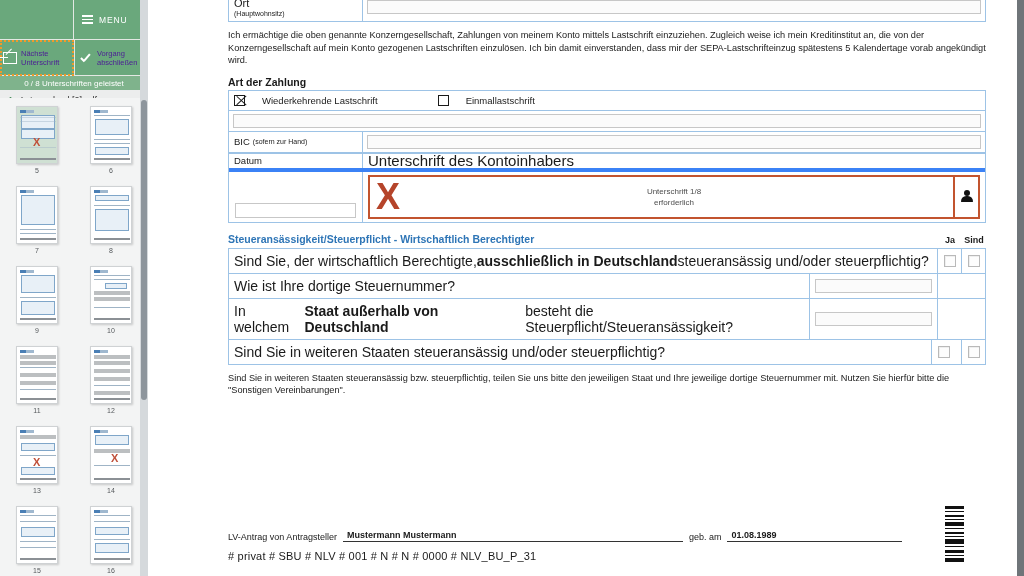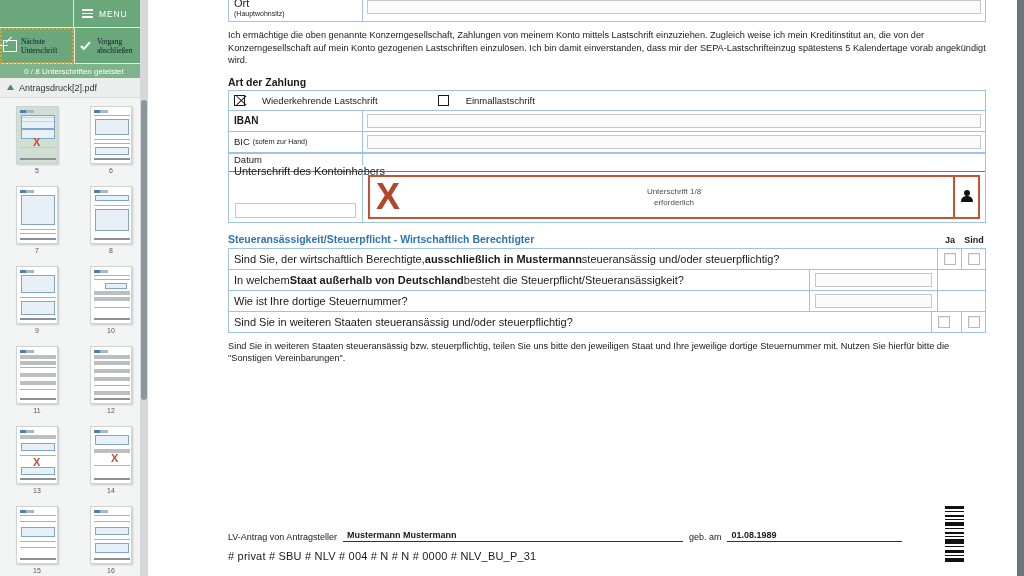--- a/index.html
+++ b/index.html
@@ -11,44 +11,43 @@
   }
   #app { position: relative; width: 1024px; height: 576px; display: flex; }
 
   
   #left-panel {
     position: relative;
     width: 148px; height: 576px;
     background: #eceded;
     flex: 0 0 148px;
   }
-  .green-header { display: flex; width: 148px; height: 28px; }
+  .green-header { display: flex; width: 148px; height: 40px; }
   .gh-cell {
     background: #6aa87c;
     border-right: 1px solid #e3e8e3;
     border-bottom: 1px solid #e3e8e3;
     color: #ffffff;
     display: flex; align-items: center;
   }
   .gh-left { width: 74px; }
   .gh-right { width: 74px; padding-left: 8px; gap: 6px; border-right: none; }
   .menu-lbl { font-size: 8.5px; letter-spacing: 0.9px; }
   .hamburger { display: inline-block; width: 11px; }
   .hamburger i { display: block; height: 1.5px; background: #fff; margin-bottom: 2px; }
   .hamburger i:last-child { margin-bottom: 0; }
 
   .green-row2 { display: flex; width: 148px; height: 36px; }
   .act-btn {
-    background: #6aa87c; color: #0f172a;
+    background: #6aa87c; color: #4c1d95;
     width: 74px; height: 36px;
     display: flex; align-items: center; gap: 4px;
     padding: 0 3px;
     border-bottom: 1px solid #e3e8e3;
     position: relative;
-    font-family: Liberation Serif, serif;
   }
   .act-btn.focused { outline: 2px dotted #f09a2a; outline-offset: -2px; }
   .act-btn.right { border-left: 1px solid #e3e8e3; padding-left: 5px; }
   .act-label { font-size: 7.5px; line-height: 9px; }
   .icon-next {
     width: 14px; height: 12px; flex: 0 0 14px;
     border: 1.2px solid #fff; position: relative;
   }
   .icon-next::before {
     content: ""; position: absolute; left: -5px; top: 4px;
@@ -197,26 +196,26 @@
     display: flex; align-items: center; padding-left: 5px; gap: 3px;
   }
   .fld-lbl b { font-size: 10px; }
   .fld-lbl span.n { font-size: 9.5px; }
   .fld-lbl span.s { font-size: 7px; }
   .fld-val { flex: 1; display: flex; align-items: center; padding: 3px 4px; }
 
   .wichtig { font-weight: bold; font-size: 10.5px; margin-top: 9px; margin-bottom: 3px; }
 
   .sig-tbl { border: 1px solid #9dc3e6; width: 100%; }
-  .sig-head { display: flex; height: 18px; border-bottom: 1px solid #3b82f6; flex-direction: column; }
+  .sig-head { display: flex; height: 18px; border-bottom: 4px solid #3b82f6; }
   .sig-head .c1 {
     width: 134px; border-right: 1px solid #9dc3e6;
     display: flex; align-items: center; padding-left: 5px; font-size: 9.5px;
   }
-  .sig-head .c2 { flex: 1; display: flex; align-items: center; padding-left: 5px; font-size: 11px; }
+  .sig-head .c2 { flex: 1; display: flex; align-items: center; padding-left: 5px; font-size: 15px; }
   .sig-body { display: flex; height: 50px; }
   .sig-body .c1 {
     width: 134px; border-right: 1px solid #9dc3e6;
     display: flex; align-items: flex-end; padding: 0 6px 4px 6px;
   }
   .sig-body .c1 .datebox {
     width: 100%; height: 15px; background: #fff; border: 1px solid #c7c7c7;
   }
   .sig-body .c2 { flex: 1; padding: 3px 5px 3px 5px; }
   .sig-field {
@@ -248,21 +247,21 @@
   .steuer-head {
     display: flex; align-items: flex-end; margin-top: 10px; margin-bottom: 3px;
   }
   .steuer-title { color: #2e75b6; font-weight: bold; font-size: 10.5px; flex: 1; }
   .jn { font-weight: bold; font-size: 9px; width: 24px; text-align: center; }
 
   .st-tbl { border: 1px solid #9dc3e6; width: 100%; }
   .st-row { display: flex; border-bottom: 1px solid #9dc3e6; }
   .st-row:last-child { border-bottom: none; gap: 6px; }
   .st-q {
-    flex: 1; font-size: 11px; padding: 4px 5px;
+    flex: 1; font-size: 14px; padding: 4px 5px;
     display: flex; align-items: center;
   }
   .st-in {
     width: 128px; border-left: 1px solid #9dc3e6;
     display: flex; align-items: center; padding: 3px 5px;
   }
   .st-in .inp { height: 14px; }
   .st-cb {
     width: 24px; border-left: 1px solid #9dc3e6;
     display: flex; align-items: center; justify-content: center;
@@ -520,23 +519,20 @@
       <div style="border:1px solid #9dc3e6;">
         <div class="cbrow">
           <span class="cbox x"></span>
           <span class="cb-lbl">Wiederkehrende Lastschrift</span>
           <span class="cb-gap"></span>
           <span class="cbox"></span>
           <span class="cb-lbl">Einmallastschrift</span>
         </div>
 
         <div class="fld-row">
-          <div class="fld-lbl">
-            <b>IBAN</b>
-          </div>
           <div class="fld-val">
             <input class="inp" value="" style="">
           </div>
         </div>
 
 
         <div class="fld-row">
           <div class="fld-lbl">
             <span class="n">BIC</span>
             <span class="s">(sofern zur Hand)</span>
@@ -575,46 +571,46 @@
       <div class="steuer-head">
         <span class="steuer-title">Steueransässigkeit/Steuerpflicht - Wirtschaftlich Berechtigter</span>
         <span class="jn">Ja</span>
         <span class="jn">Sind</span>
       </div>
 
       <div class="st-tbl" id="tax-table">
           <div class="st-row">
             <div class="st-q">
               <span>Sind Sie, der wirtschaftlich Berechtigte, </span>
-              <b>ausschließlich in Mustermann</b>
+              <b>ausschließlich in Deutschland</b>
               <span> steueransässig und/oder steuerpflichtig?</span>
             </div>
             <div class="st-cb">
               <div class="sq"></div>
             </div>
             <div class="st-cb">
               <div class="sq"></div>
             </div>
+          </div>
+          <div class="st-row">
+            <div class="st-q">
+              <span>Wie ist Ihre dortige Steuernummer?</span>
+              <b></b>
+              <span></span>
+            </div>
+            <div class="st-in">
+              <input class="inp" style="">
+            </div>
+            <div class="st-blank"></div>
           </div>
           <div class="st-row">
             <div class="st-q">
               <span>In welchem </span>
               <b>Staat außerhalb von Deutschland</b>
               <span> besteht die Steuerpflicht/Steueransässigkeit?</span>
-            </div>
-            <div class="st-in">
-              <input class="inp" style="">
-            </div>
-            <div class="st-blank"></div>
-          </div>
-          <div class="st-row">
-            <div class="st-q">
-              <span>Wie ist Ihre dortige Steuernummer?</span>
-              <b></b>
-              <span></span>
             </div>
             <div class="st-in">
               <input class="inp" style="">
             </div>
             <div class="st-blank"></div>
           </div>
           <div class="st-row">
             <div class="st-q">
               <span>Sind Sie in weiteren Staaten steueransässig und/oder steuerpflichtig?</span>
               <b></b>
@@ -631,21 +627,21 @@
 
       <div class="footnote">Sind Sie in weiteren Staaten steueransässig bzw. steuerpflichtig, teilen Sie uns bitte den  jeweiligen Staat und Ihre jeweilige dortige Steuernummer mit. Nutzen Sie hierfür bitte die "Sonstigen Vereinbarungen".</div>
 
       <div class="doc-footer">
         <div class="foot-line1">
           <span class="foot-lbl">LV-Antrag von Antragsteller</span>
           <span class="foot-underline ul-name">Mustermann Mustermann</span>
           <span class="foot-lbl">geb. am</span>
           <span class="foot-underline ul-date">01.08.1989</span>
         </div>
-        <div class="foot-line2"># privat # SBU # NLV # 004 # N # N # 0000 # NLV_BU_P_31</div>
+        <div class="foot-line2"># privat # SBU # NLV # 001 # N # N # 0000 # NLV_BU_P_31</div>
         <div class="barcode" id="barcode">
             <i style="height: 3px;"></i>
             <i style="height: 1px;"></i>
             <i style="height: 2px;"></i>
             <i style="height: 1px;"></i>
             <i style="height: 4px;"></i>
             <i style="height: 1px;"></i>
             <i style="height: 2px;"></i>
             <i style="height: 1px;"></i>
             <i style="height: 5px;"></i>

